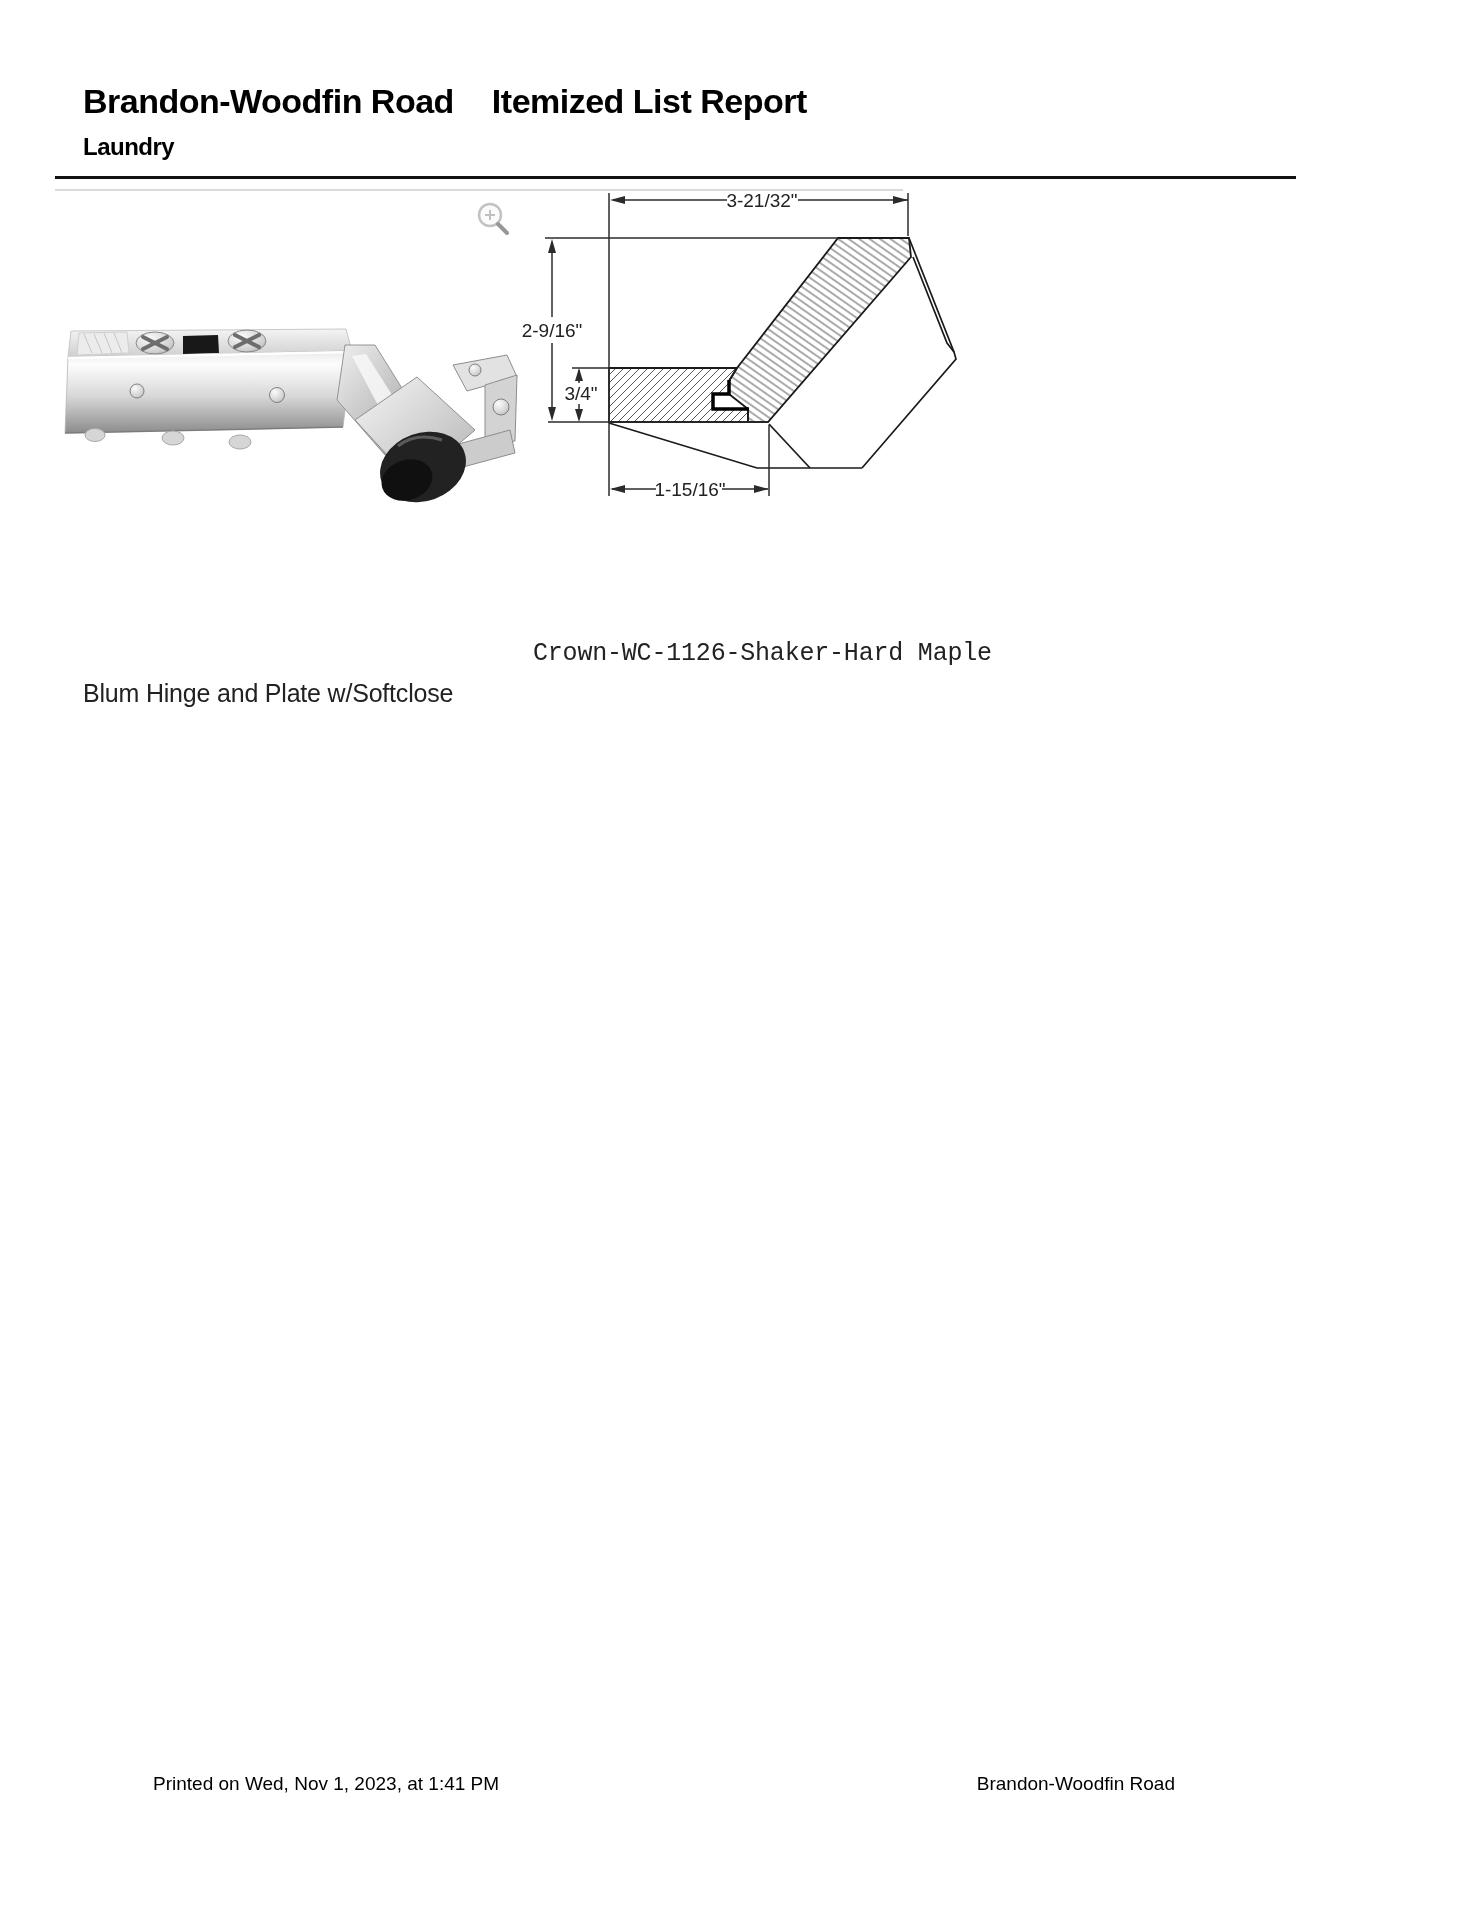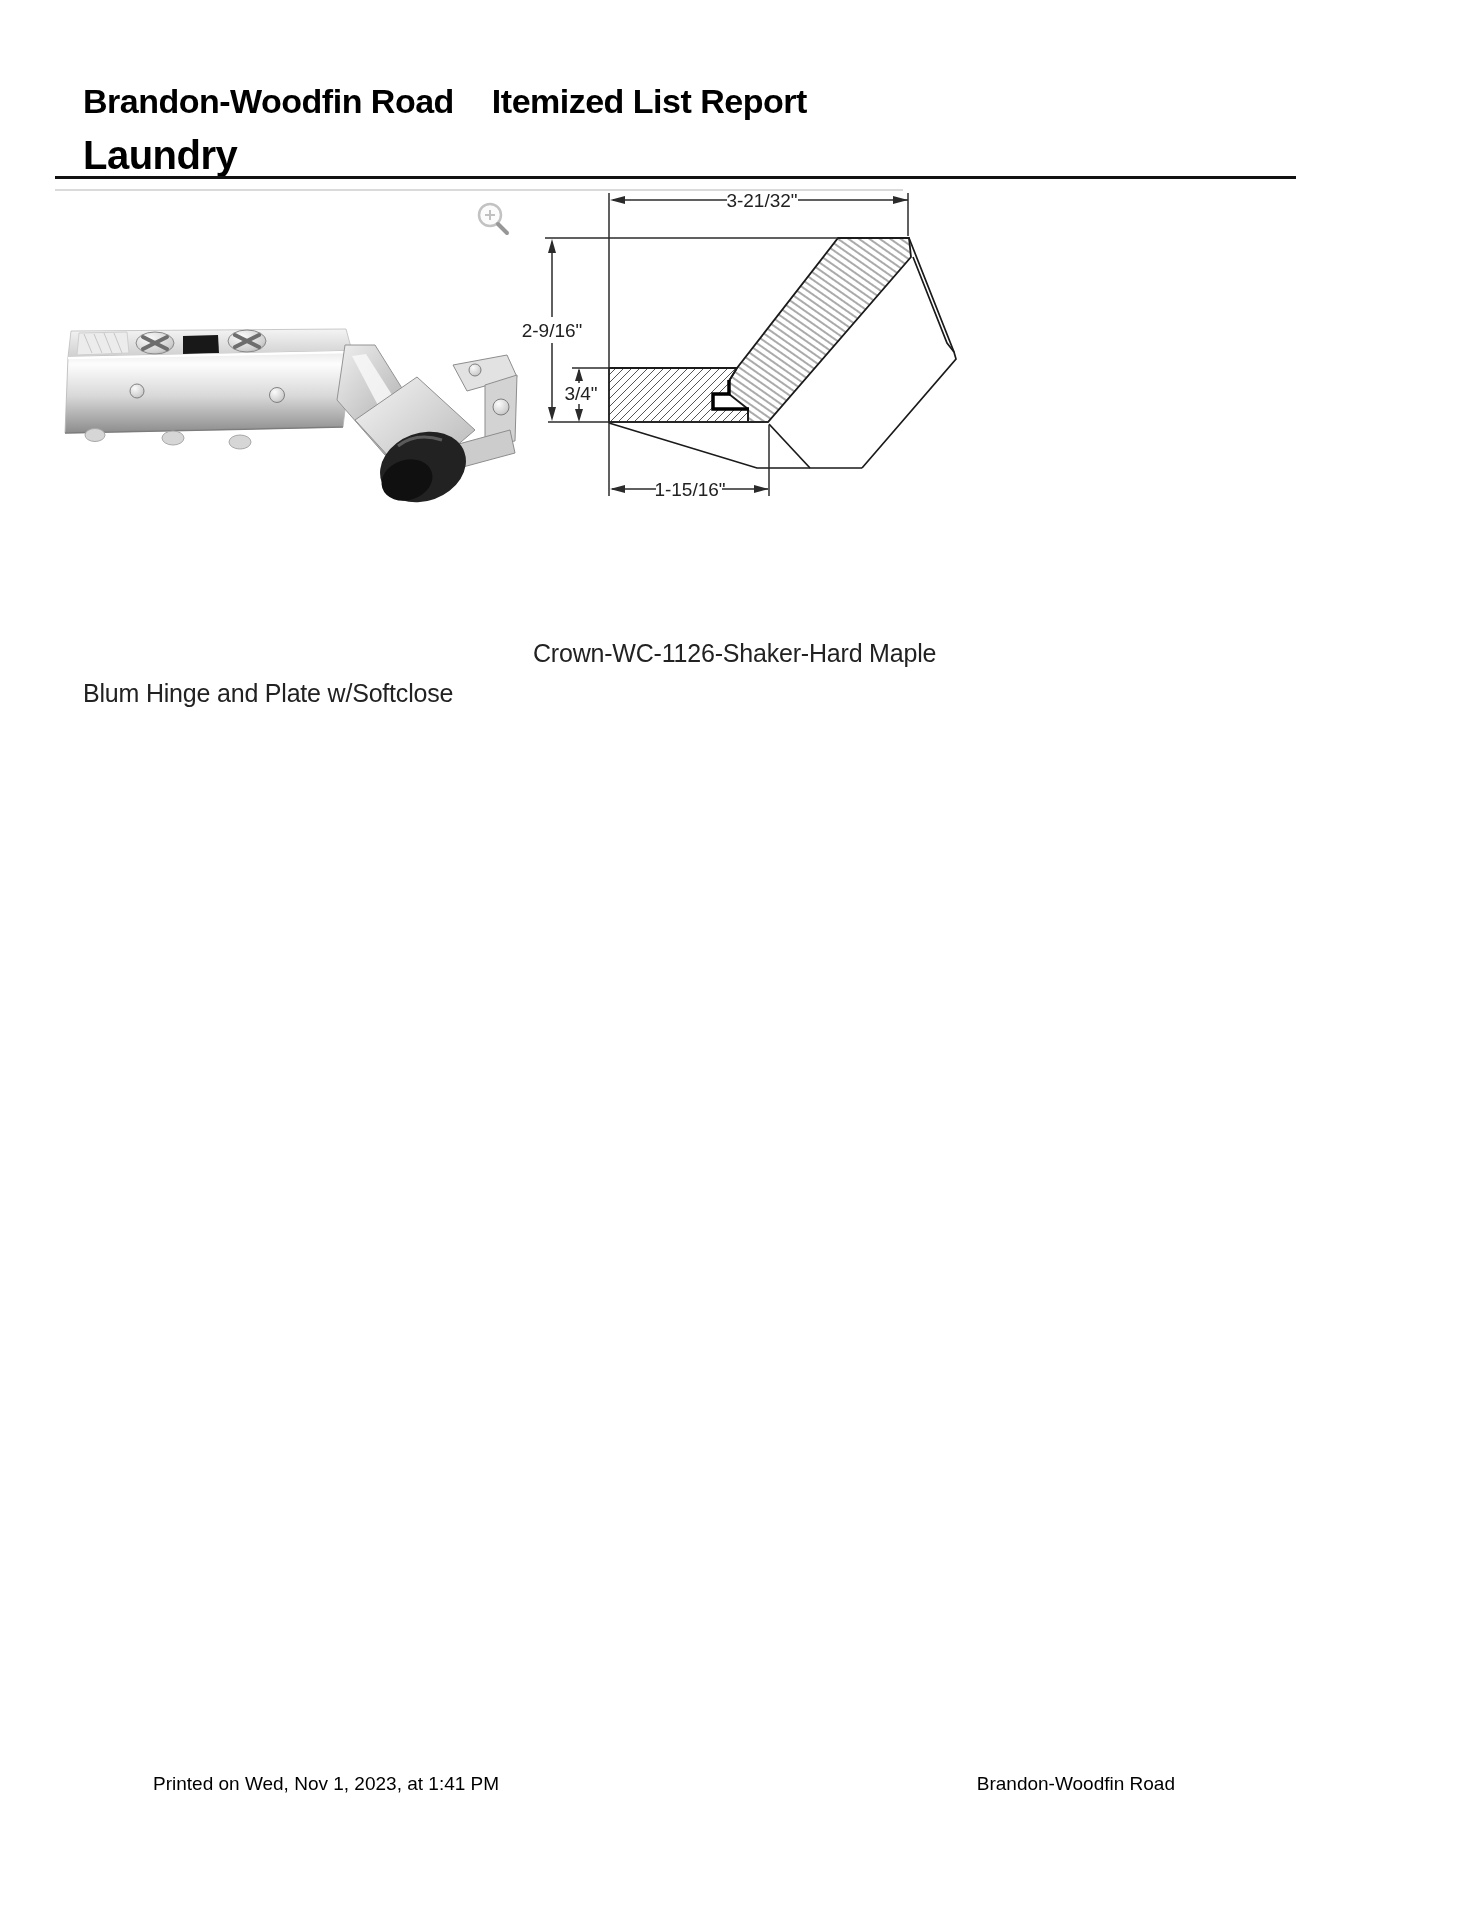--- a/index.html
+++ b/index.html
@@ -1,28 +1,28 @@
 <!DOCTYPE html>
 <html><head>
 <meta charset="utf-8">
 <style>
   html,body{margin:0;padding:0;background:#ffffff;}
   .page{position:relative;width:1296px;height:1920px;background:#ffffff;overflow:hidden;
         font-family:"Liberation Sans",sans-serif;color:#000;}
   .titlerow{position:absolute;left:83px;top:84px;display:flex;gap:38px;white-space:nowrap;}
   .titlerow span{font-size:34px;font-weight:700;letter-spacing:-0.5px;line-height:34px;}
-  .sectiontitle{position:absolute;left:83px;top:133px;font-size:40px;font-weight:700;letter-spacing:-0.5px;}
+  .sectiontitle{position:absolute;left:83px;top:133px;font-size:24px;font-weight:700;letter-spacing:-0.5px;}
   .rule{position:absolute;left:55px;top:176px;width:1363px;height:3px;background:#111;}
   .faintline{position:absolute;left:55px;top:189px;width:848px;height:2px;background:#dadada;}
   .imgbox{position:absolute;}
   .captions{position:absolute;left:495px;top:561px;width:480px;text-align:center;
             font-size:27px;font-weight:700;color:#2b2b2b;line-height:30px;}
   .itemlabel{position:absolute;top:639px;font-size:25px;color:#222;letter-spacing:-0.2px;white-space:nowrap;}
   .label-left{left:83px;margin-top:40px;}
-  .label-right{left:533px;}
+  .label-right{left:533px;font-family:Liberation Mono, monospace;}
   .footer{position:absolute;top:1773px;font-size:19px;font-family:Liberation Sans, sans-serif;color:#000;white-space:nowrap;}
   .footer-left{left:153px;}
   .footer-right{right:121px;}
   svg text{font-family:"Liberation Sans",sans-serif;font-size:19px;fill:#222;}
 </style>
 </head>
 <body>
 
 <div class="page">
 

